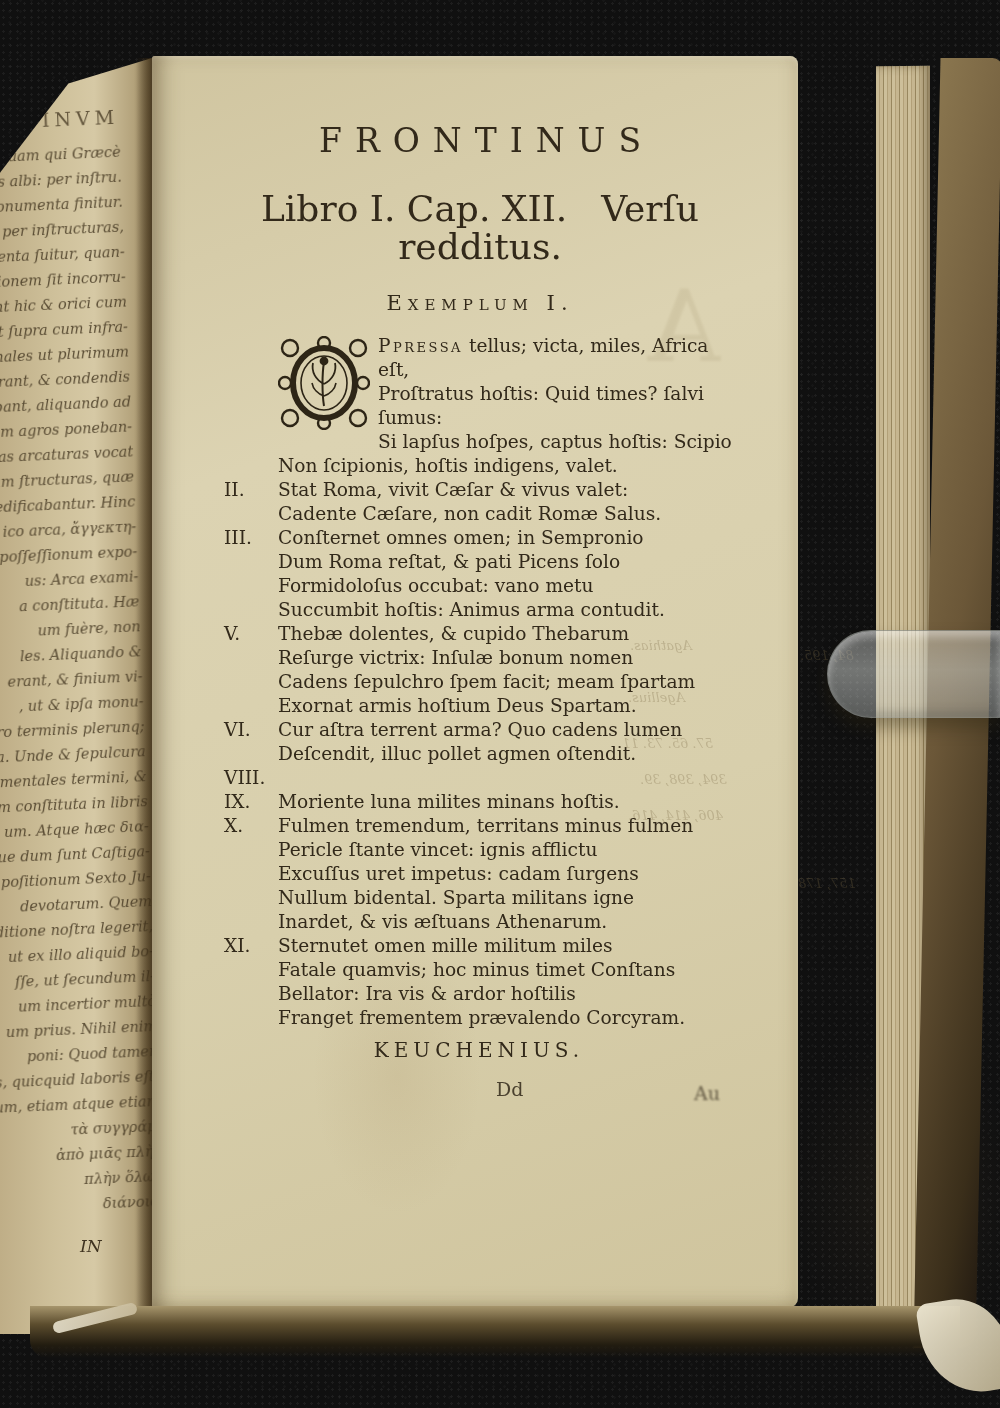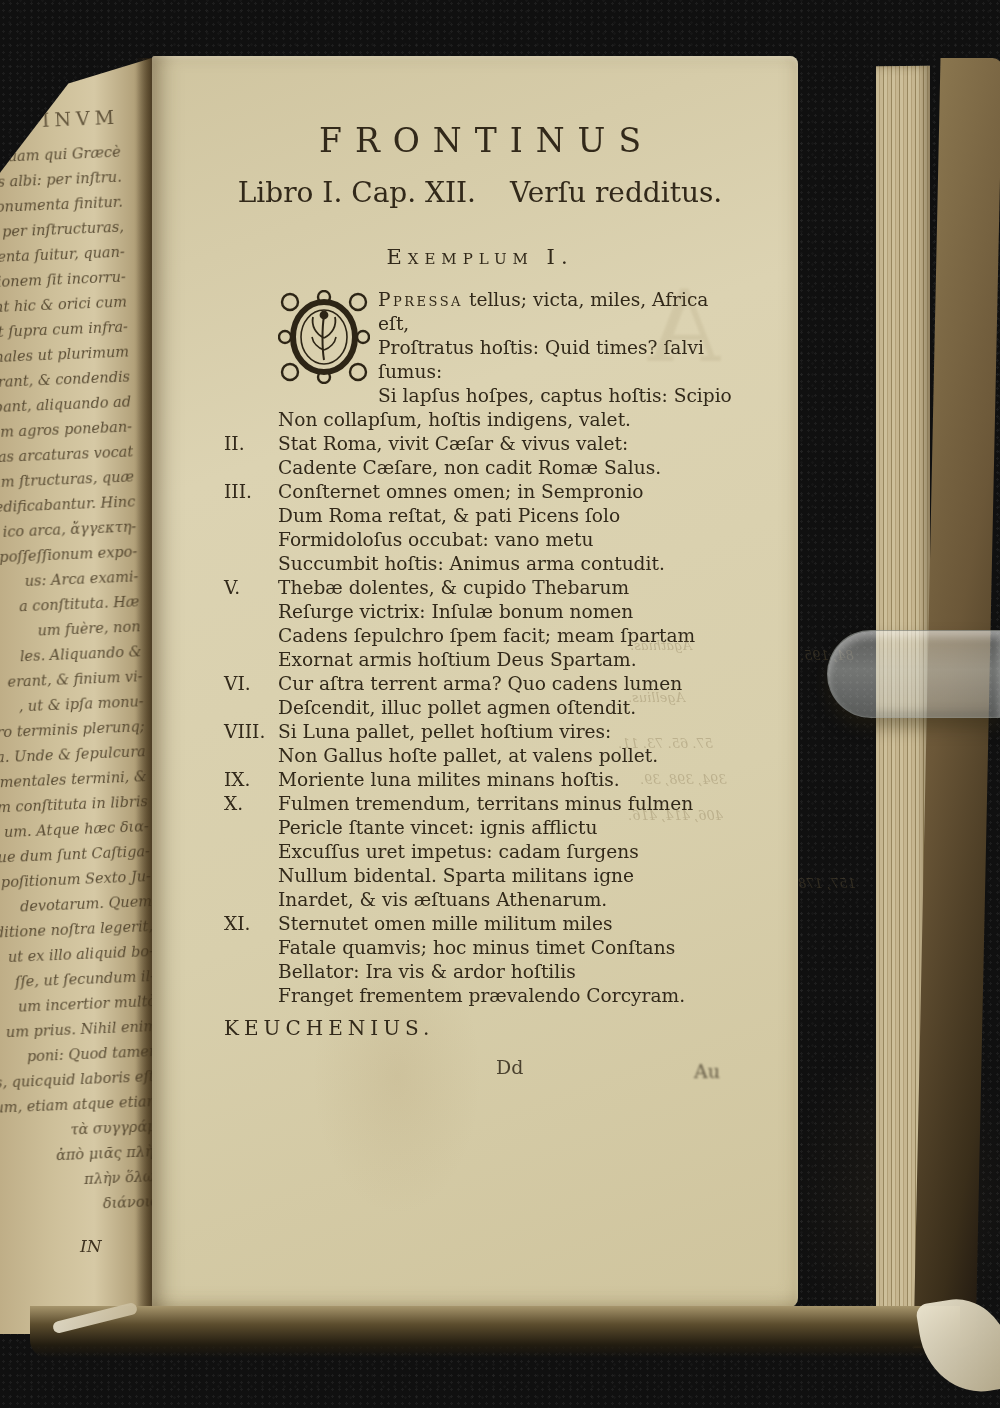--- a/index.html
+++ b/index.html
@@ -30,31 +30,31 @@
      border-radius:3px 8px 10px 3px;
      box-shadow:inset 16px 0 22px -10px rgba(70,52,24,.5), inset 0 3px 6px -2px rgba(255,252,235,.6),
                 inset -6px -8px 18px -6px rgba(120,100,60,.35);}
   .stain1{left:160px;top:880px;width:170px;height:280px;border-radius:50%;
      background:radial-gradient(ellipse,rgba(150,122,75,.12),transparent 70%);}
   .stain2{left:640px;top:980px;width:230px;height:320px;border-radius:50%;
      background:radial-gradient(ellipse,rgba(150,122,75,.09),transparent 70%);}
   .content{position:absolute;left:0;top:0;padding:62px 0 0 72px;width:512px;color:#32291a;}
   .pg-head{text-align:center;}
   .title{font-size:33px;letter-spacing:13px;line-height:46px;text-indent:13px;filter:blur(.25px);}
-  .chapter{font-size:28px;line-height:38px;margin-top:10px;filter:blur(.25px);}
+  .chapter{font-size:36px;line-height:38px;margin-top:26px;filter:blur(.25px);}
   .chapter .gap{display:inline-block;width:34px;}
-  .exemplum{font-variant:small-caps;font-size:21px;letter-spacing:6px;line-height:30px;margin-top:30px;filter:blur(.2px);}
+  .exemplum{font-variant:small-caps;font-size:21px;letter-spacing:6px;line-height:30px;margin-top:22px;filter:blur(.2px);}
   .verses{margin-top:16px;font-size:18.6px;line-height:24px;filter:blur(.22px);}
   .verse{display:flex;}
   .vnum{width:54px;flex:0 0 54px;}
   .vtext{flex:1;}
   .vlines{white-space:pre-line;}
   .dropcap{float:left;width:92px;height:94px;margin:2px 8px 2px 0;}
   .firstword{font-variant:small-caps;letter-spacing:2.5px;}
-  .footer-author{text-align:left;font-size:20px;letter-spacing:5px;margin-top:8px;padding-right:2px;filter:blur(.3px);}
+  .footer-author{text-align:center;font-size:20px;letter-spacing:5px;margin-top:8px;padding-right:2px;filter:blur(.3px);}
   .signature-row{position:relative;margin-top:16px;height:30px;}
   .sig-dd{position:absolute;left:272px;font-size:19px;filter:blur(.6px);opacity:.85;}
   .sig-au{position:absolute;left:470px;top:4px;font-size:19px;filter:blur(.9px);opacity:.7;}
   
   .ghost{position:absolute;font-style:italic;font-size:13px;color:#7d6c48;opacity:.3;
      transform:scaleX(-1);filter:blur(.5px);white-space:nowrap;}
   .ghost-big{position:absolute;left:648px;top:268px;font-size:100px;color:#8a7950;opacity:.12;
      transform:scaleX(-1);filter:blur(1.2px);}
   
   .fore-edge{left:876px;top:66px;width:54px;height:1268px;transform:skewY(-.6deg);
@@ -162,21 +162,21 @@
                 <path d="M46 48 C38 44 33 36 35 27" stroke-width="1.8"></path>
                 <path d="M46 48 C54 44 59 36 57 27" stroke-width="1.8"></path>
                 <path d="M46 60 C40 58 35 53 34 47" stroke-width="1.6"></path>
                 <path d="M46 60 C52 58 57 53 58 47" stroke-width="1.6"></path>
                 <circle cx="46" cy="25" r="3.2" fill="#2d2516"></circle>
               </g>
             </svg>
           </div><span class="firstword">Ppressa</span><span> tellus; victa, miles, Africa eſt,</span>
           <div class="vlines">Proſtratus hoſtis: Quid times? ſalvi ſumus:
 Si lapſus hoſpes, captus hoſtis: Scipio
-Non collapſum, hoſtis indigens, valet.</div>
+Non ſcipionis, hoſtis indigens, valet.</div>
         </div>
       </div>
       <div class="verse">
           <div class="vnum">II.</div>
           <div class="vtext vlines">Stat Roma, vivit Cæſar &amp; vivus valet:
 Cadente Cæſare, non cadit Romæ Salus.</div>
         </div>
       <div class="verse">
           <div class="vnum">III.</div>
           <div class="vtext vlines">Conſternet omnes omen; in Sempronio
@@ -191,22 +191,20 @@
 Cadens ſepulchro ſpem facit;  meam ſpartam
 Exornat armis hoſtium Deus Spartam.</div>
         </div>
       <div class="verse">
           <div class="vnum">VI.</div>
           <div class="vtext vlines">Cur aſtra terrent arma?  Quo cadens lumen
 Deſcendit,  illuc pollet agmen oſtendit.</div>
         </div>
       <div class="verse">
           <div class="vnum">VIII.</div>
-          <div class="vtext vlines">Si Luna pallet,  pellet hoſtium vires:
-Non Gallus hoſte pallet, at valens pollet.</div>
         </div>
       <div class="verse">
           <div class="vnum">IX.</div>
           <div class="vtext vlines">Moriente luna milites minans hoſtis.</div>
         </div>
       <div class="verse">
           <div class="vnum">X.</div>
           <div class="vtext vlines">Fulmen tremendum, territans minus fulmen
 Pericle ſtante vincet:  ignis afflictu
 Excuſſus uret impetus:  cadam ſurgens

